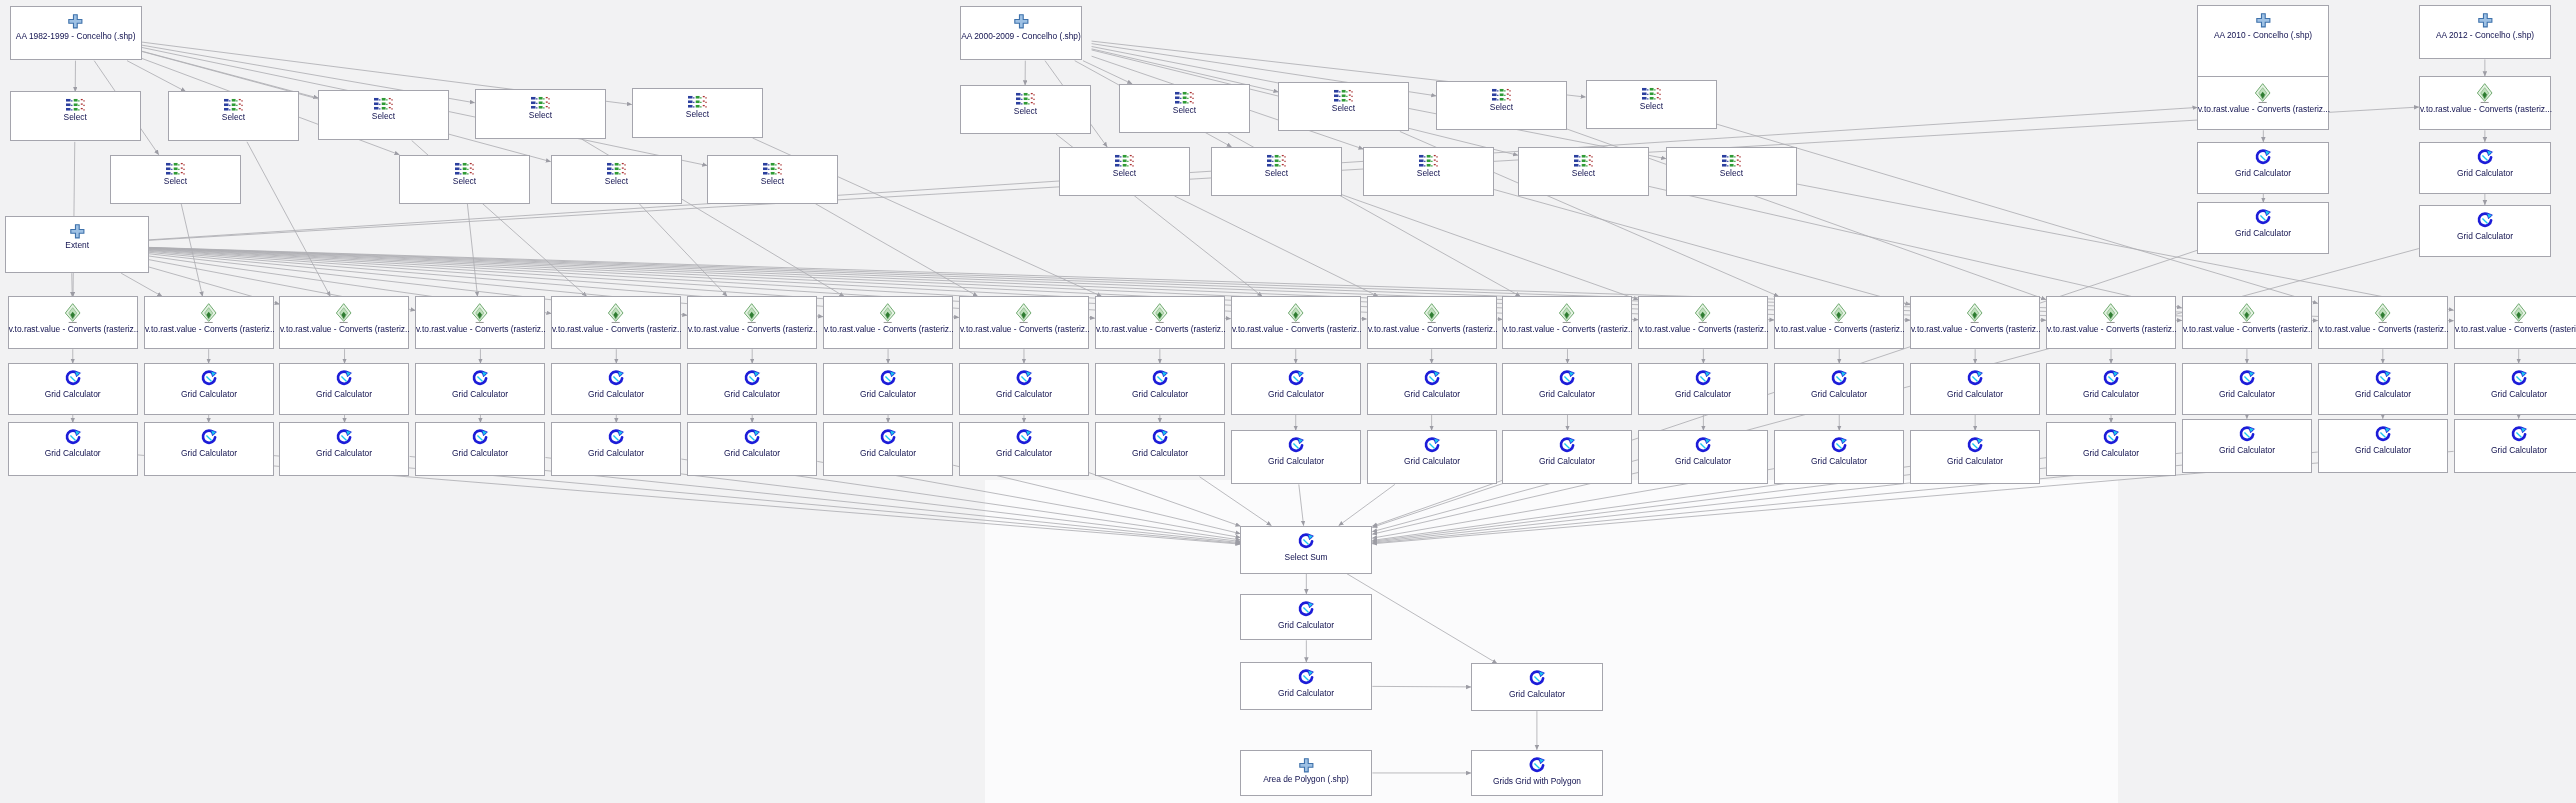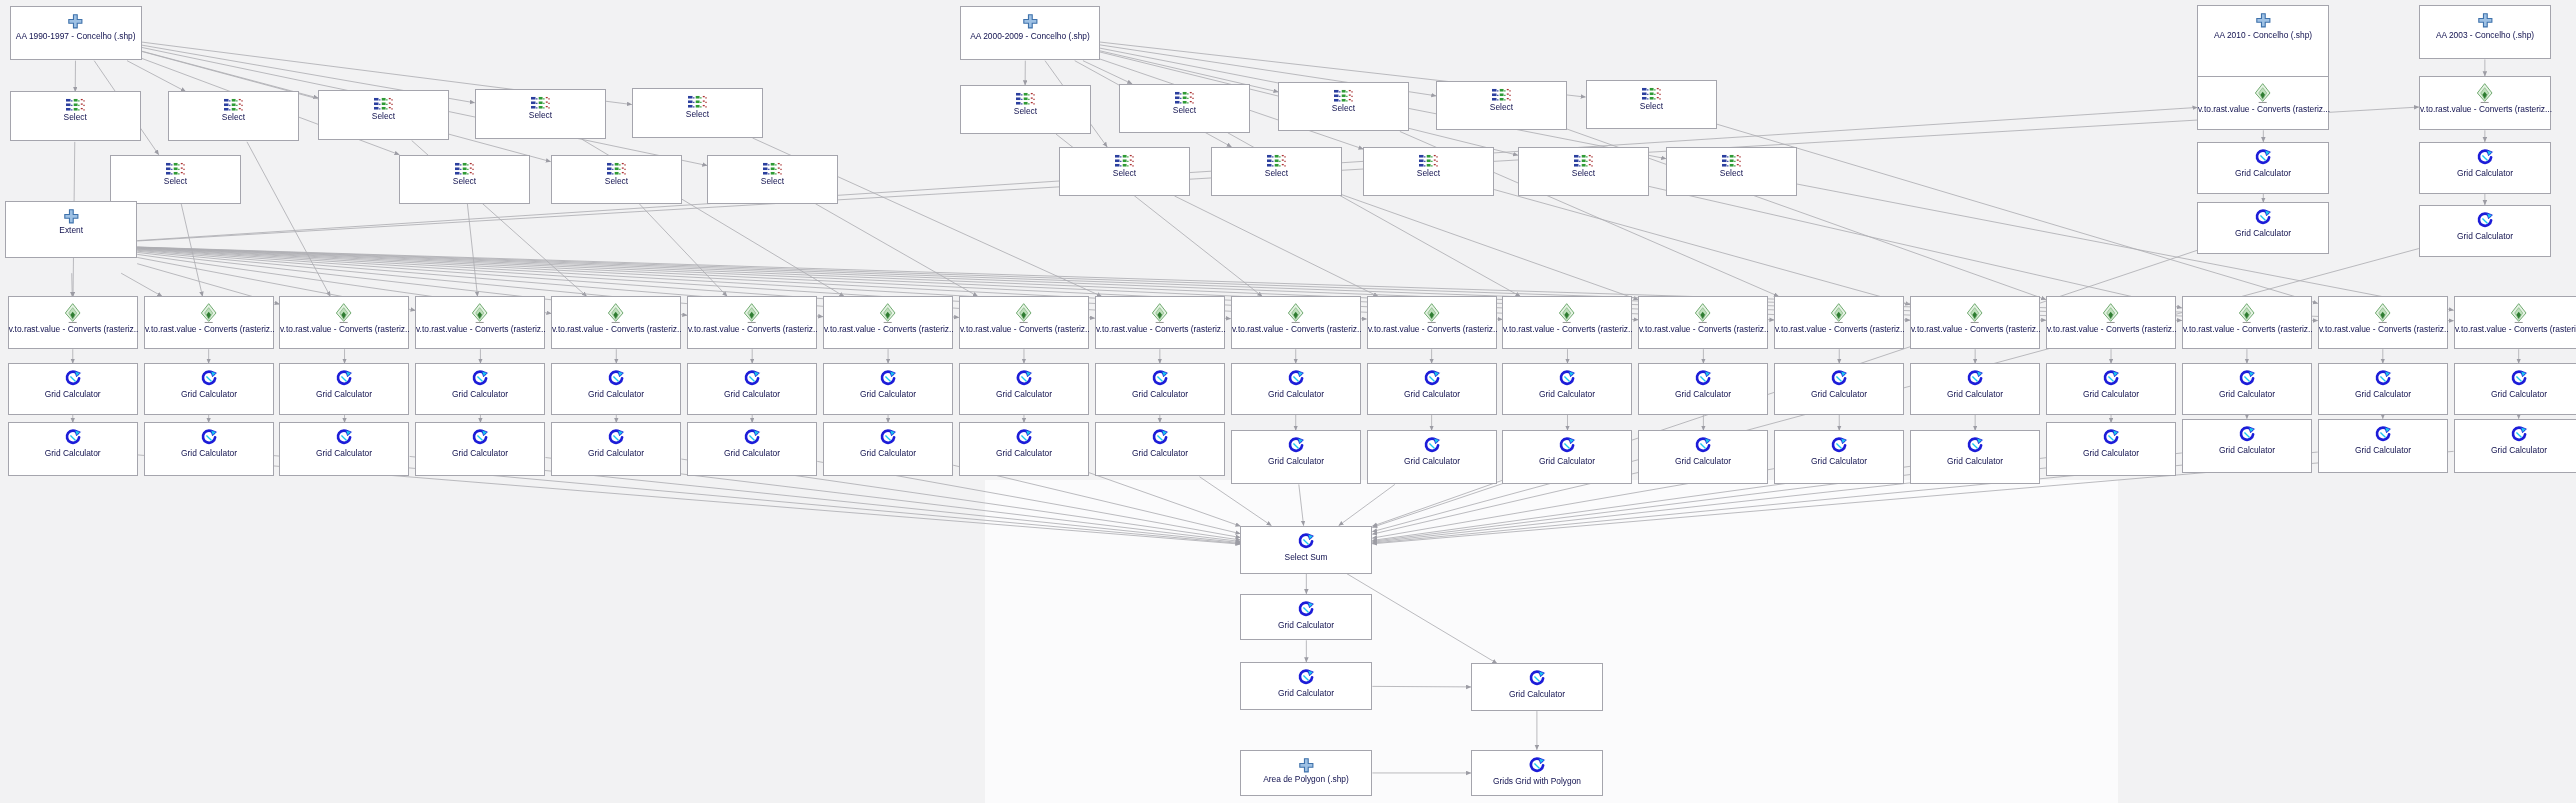--- a/index.html
+++ b/index.html
@@ -160,39 +160,39 @@
       <line x1="213.0" y1="383.3" x2="3810.0" y2="497.8" stroke="#aeaeb2" stroke-width="1.3" marker-end="url(#arw)"></line>
       <line x1="3911.0" y1="542.0" x2="3911.0" y2="564.0" stroke="#aeaeb2" stroke-width="1.3" marker-end="url(#arw)"></line>
       <line x1="3911.0" y1="644.0" x2="3911.0" y2="650.0" stroke="#aeaeb2" stroke-width="1.3" marker-end="url(#arw)"></line>
       <line x1="3810.0" y1="700.6" x2="2131.0" y2="844.2" stroke="#aeaeb2" stroke-width="1.3" marker-end="url(#arw)"></line>
     </svg>
 
 <div class="node" style="left: 9.7px; top: 6.4px; width: 132px; height: 54px;">
       <span class="icon"><svg width="16.7" height="16.7" viewBox="0 0 24 24">
           <path d="M9.3 2.6h5.4v6.7h6.7v5.4h-6.7v6.7H9.3v-6.7H2.6V9.3h6.7z" fill="#9ec1e4" stroke="#3f72ab" stroke-width="1.6"></path>
         </svg></span>
-      <span class="label">AA 1990-1997 - Concelho (.shp)</span>
-    </div>
-    <div class="node" style="left: 960px; top: 6.4px; width: 140px; height: 54px;">
+      <span class="label">AA 1982-1999 - Concelho (.shp)</span>
+    </div>
+    <div class="node" style="left: 960px; top: 6.4px; width: 122px; height: 54px;">
       <span class="icon"><svg width="16.7" height="16.7" viewBox="0 0 24 24">
           <path d="M9.3 2.6h5.4v6.7h6.7v5.4h-6.7v6.7H9.3v-6.7H2.6V9.3h6.7z" fill="#9ec1e4" stroke="#3f72ab" stroke-width="1.6"></path>
         </svg></span>
       <span class="label">AA 2000-2009 - Concelho (.shp)</span>
     </div>
     <div class="node" style="left: 2197px; top: 5.2px; width: 132px; height: 72px;">
       <span class="icon"><svg width="16.7" height="16.7" viewBox="0 0 24 24">
           <path d="M9.3 2.6h5.4v6.7h6.7v5.4h-6.7v6.7H9.3v-6.7H2.6V9.3h6.7z" fill="#9ec1e4" stroke="#3f72ab" stroke-width="1.6"></path>
         </svg></span>
       <span class="label">AA 2010 - Concelho (.shp)</span>
     </div>
     <div class="node" style="left: 2419px; top: 5.2px; width: 132px; height: 54px;">
       <span class="icon"><svg width="16.7" height="16.7" viewBox="0 0 24 24">
           <path d="M9.3 2.6h5.4v6.7h6.7v5.4h-6.7v6.7H9.3v-6.7H2.6V9.3h6.7z" fill="#9ec1e4" stroke="#3f72ab" stroke-width="1.6"></path>
         </svg></span>
-      <span class="label">AA 2003 - Concelho (.shp)</span>
+      <span class="label">AA 2012 - Concelho (.shp)</span>
     </div>
     <div class="node" style="left: 9.7px; top: 91px; width: 131px; height: 50px;">
       <span class="icon"><svg width="19.3" height="13.5" viewBox="0 0 30 20">
           <rect x="0" y="1" width="7" height="4" fill="#2b3f9e"></rect>
           <rect x="8" y="3" width="2" height="2" fill="#2b3f9e"></rect>
           <rect x="12" y="1" width="6" height="4" fill="#2f9a35"></rect>
           <rect x="19" y="3" width="2" height="2" fill="#2f9a35"></rect>
           <rect x="23" y="1" width="3" height="2" fill="#a93030"></rect>
           <rect x="27" y="3" width="2" height="2" fill="#a93030"></rect>
           <rect x="0" y="8" width="7" height="4" fill="#2b3f9e"></rect>
@@ -617,21 +617,21 @@
           <rect x="27" y="10" width="2" height="2" fill="#a93030"></rect>
           <rect x="0" y="15" width="7" height="4" fill="#2b3f9e"></rect>
           <rect x="8" y="17" width="2" height="2" fill="#2b3f9e"></rect>
           <rect x="12" y="15" width="6" height="4" fill="#2f9a35"></rect>
           <rect x="19" y="17" width="2" height="2" fill="#2f9a35"></rect>
           <rect x="23" y="15" width="3" height="2" fill="#a93030"></rect>
           <rect x="27" y="17" width="2" height="2" fill="#a93030"></rect>
         </svg></span>
       <span class="label">Select</span>
     </div>
-    <div class="node" style="left: 5.2px; top: 201px; width: 132px; height: 57px;">
+    <div class="node" style="left: 5.2px; top: 216px; width: 144px; height: 57px;">
       <span class="icon"><svg width="16.7" height="16.7" viewBox="0 0 24 24">
           <path d="M9.3 2.6h5.4v6.7h6.7v5.4h-6.7v6.7H9.3v-6.7H2.6V9.3h6.7z" fill="#9ec1e4" stroke="#3f72ab" stroke-width="1.6"></path>
         </svg></span>
       <span class="label">Extent</span>
     </div>
     <div class="node" style="left: 2197px; top: 76px; width: 132px; height: 54px;">
       <span class="icon"><svg width="17.4" height="20" viewBox="0 0 26 30">
           <path d="M13 1 L24 15 L13 27.5 L2 15 Z" fill="#e4f2e2" stroke="#67a567" stroke-width="1.4"></path>
           <path d="M13 7 L19 15 L13 24.5 L7 15 Z" fill="#bfe0bc" stroke="#67a567" stroke-width="0.8"></path>
           <path d="M13 13 L16.5 17.5 L13 23.5 L9.5 17.5 Z" fill="#2f7d32"></path>

